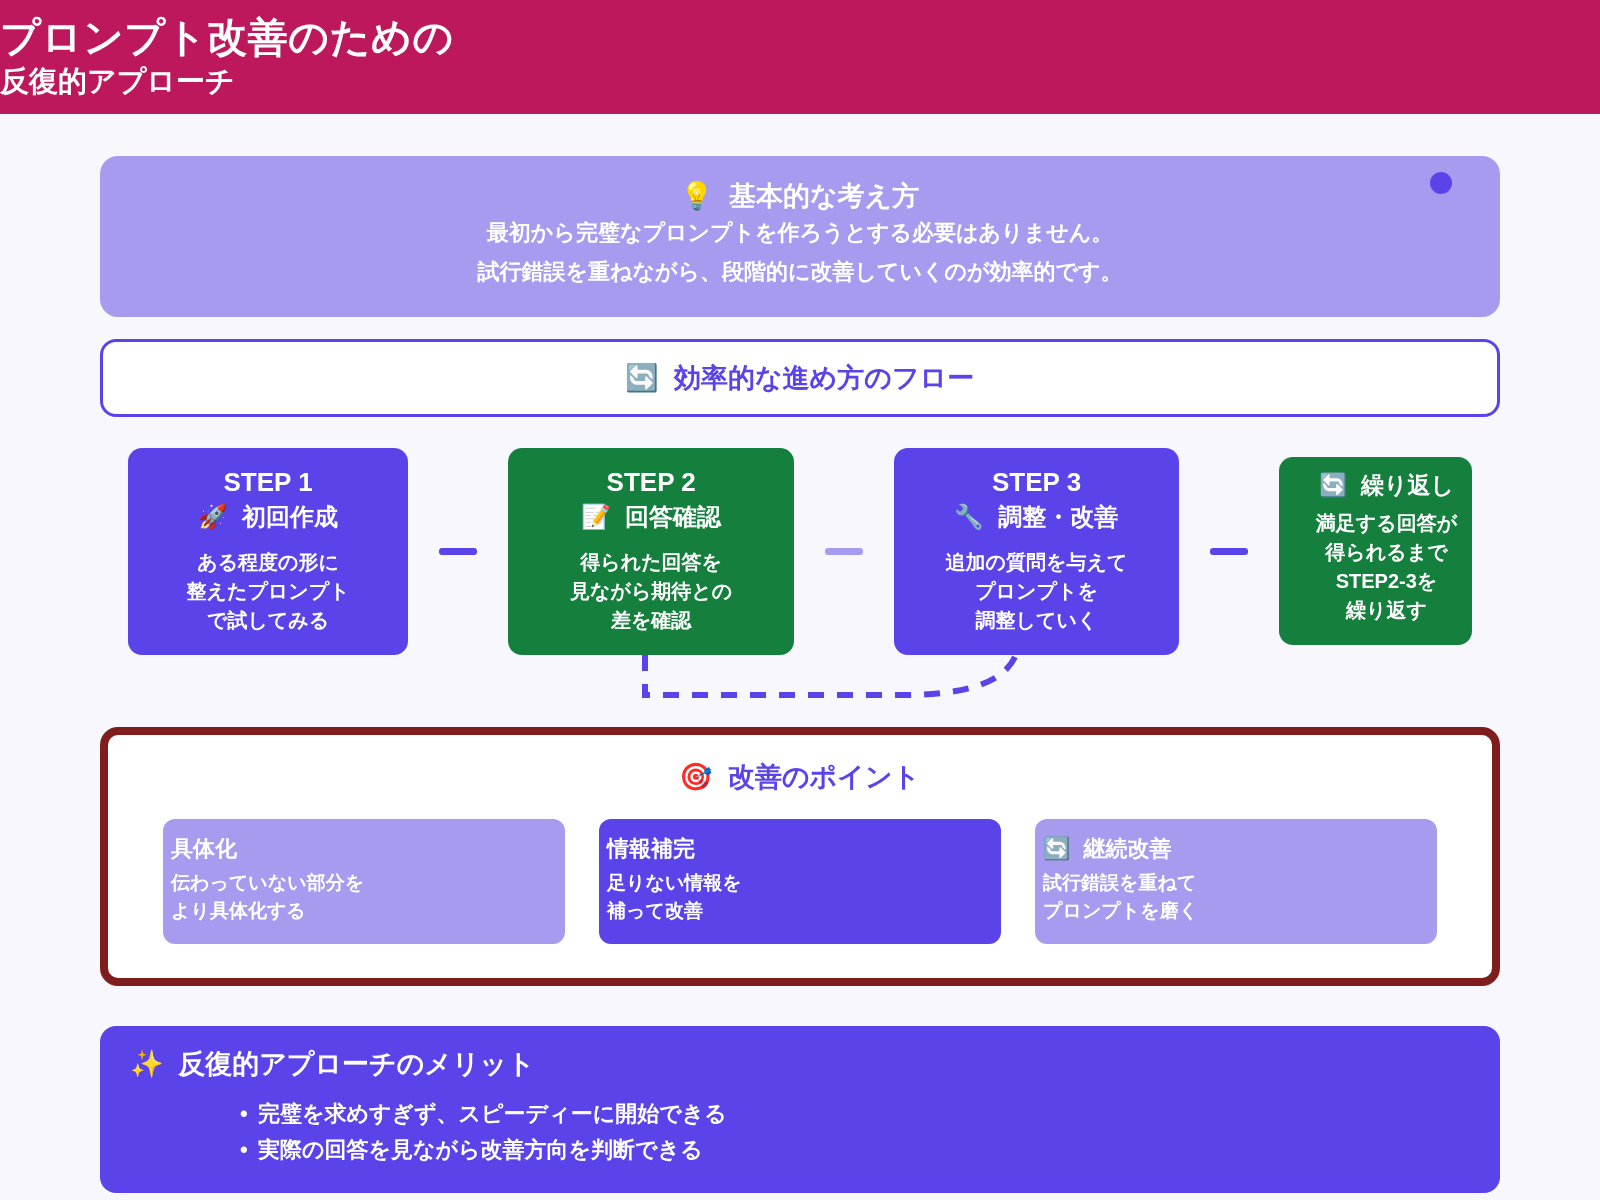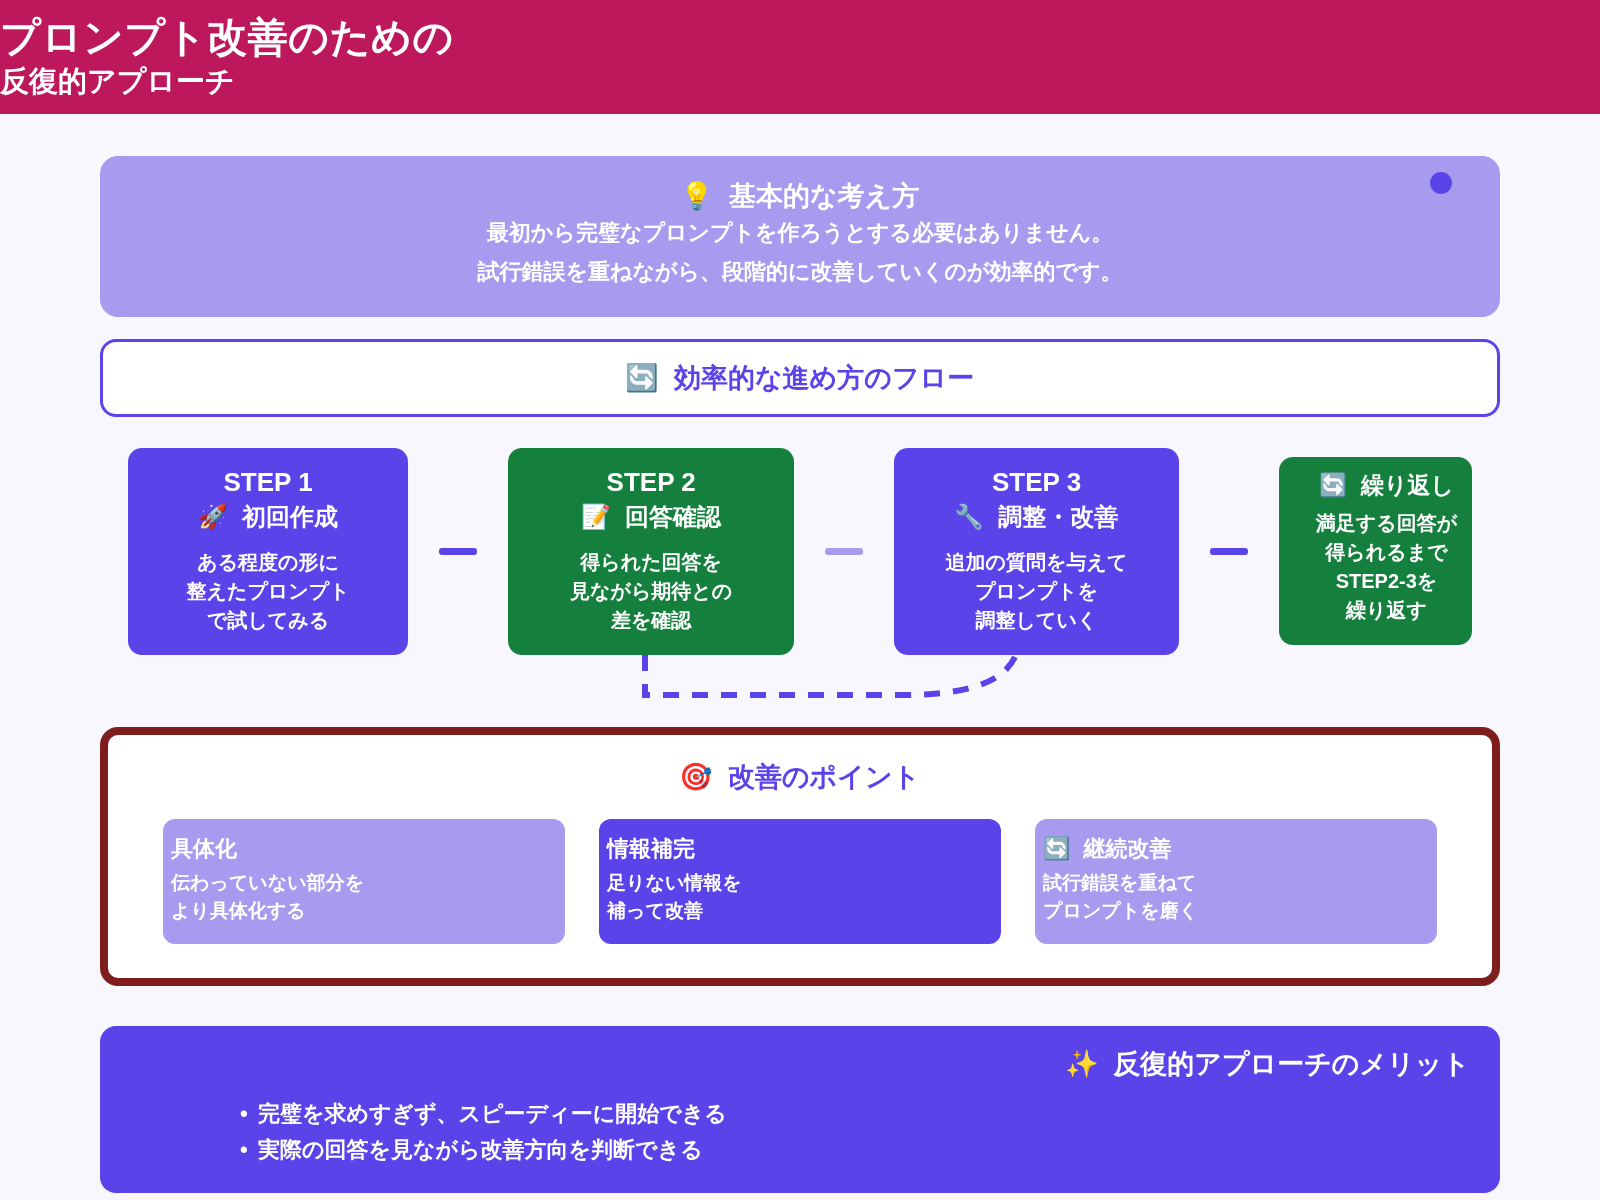--- a/index.html
+++ b/index.html
@@ -209,21 +209,21 @@
 
   
   .merits-card {
     margin-top: 40px;
     background: #5b43ea;
     border-radius: 16px;
     color: #ffffff;
     padding: 20px 30px 26px;
   }
   .merits-title {
-    text-align: right;
+    text-align: left;
     font-size: 27px;
     font-weight: bold;
     margin-bottom: 14px;
   }
   .merits-list {
     list-style: none;
     padding-left: 110px;
   }
   .merits-list li {
     font-size: 22px;

